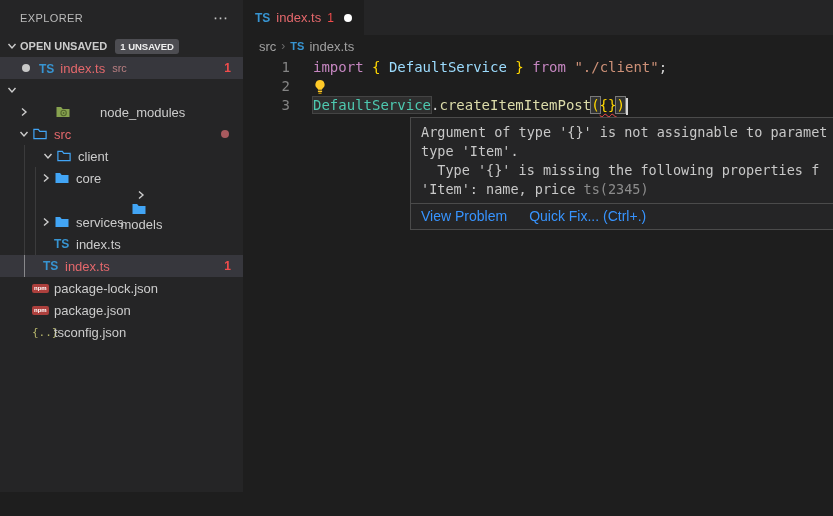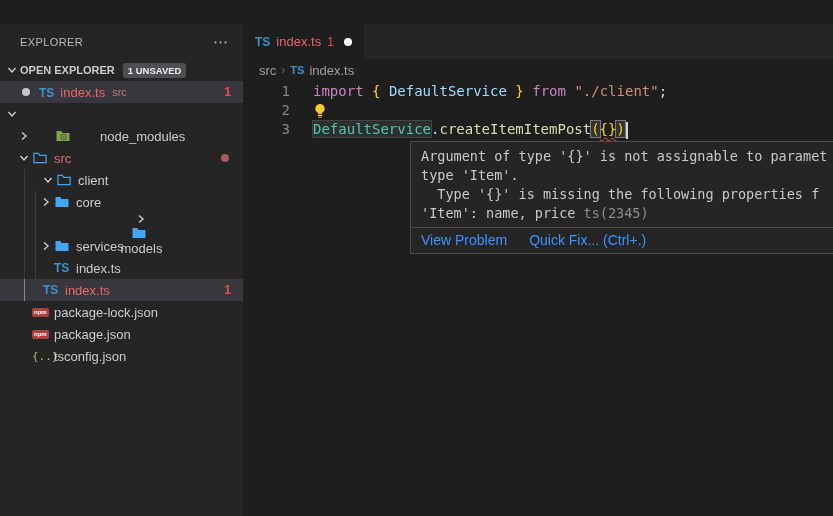--- a/index.html
+++ b/index.html
@@ -1,18 +1,18 @@
 <!DOCTYPE html>
 <html><head>
 <meta charset="utf-8">
 <style>
   * { margin:0; padding:0; box-sizing:border-box; }
   html,body { background:#1e1e1e; }
   .screen { position:relative; width:833px; height:492px; overflow:hidden;
-            font-family:"Liberation Sans", sans-serif; color:#cccccc; background:#404040;margin-top:24px; }
+            font-family:"Liberation Sans", sans-serif; color:#cccccc; background:#404040; }
 
   
   .sidebar { position:absolute; left:0; top:0; width:243px; height:516px; background:#252526; }
   .sb-header { height:35px; display:flex; align-items:center; justify-content:space-between;
                padding:0 14px 0 20px; }
   .sb-title { font-size:11px; color:#bbbbbb; letter-spacing:.4px; }
   .more { color:#c5c5c5; font-size:15px; letter-spacing:1px; cursor:pointer; line-height:10px; }
   .section-header { height:22px; display:flex; align-items:center; font-size:11px; font-weight:bold;
                     color:#cccccc; padding-left:4px; cursor:pointer; }
   .section-header .chev { width:16px; display:inline-flex; justify-content:center; }
@@ -86,21 +86,21 @@
       <span class="sb-title">EXPLORER</span>
       <span class="more">⋯</span>
     </div>
 
     <div class="section-header">
       <span class="chev">
           <svg width="12" height="12" viewBox="0 0 12 12">
             <path d="M2.5 4l3.5 4 3.5-4" fill="none" stroke="#cccccc" stroke-width="1.4"></path>
           </svg>
         </span>
-      <span>OPEN EXPLORER</span>
+      <span>OPEN UNSAVED</span>
       <span class="badge-unsaved">1 UNSAVED</span>
     </div>
     <div id="open-editors-list">
         <div class="oe-row selected">
           <span class="dot-mod"></span>
           <span><span class="tsicon">TS</span></span>
           <span class="err-label">index.ts</span>
           <span class="oe-detail">src</span>
           <span class="err-count">1</span>
         </div>

